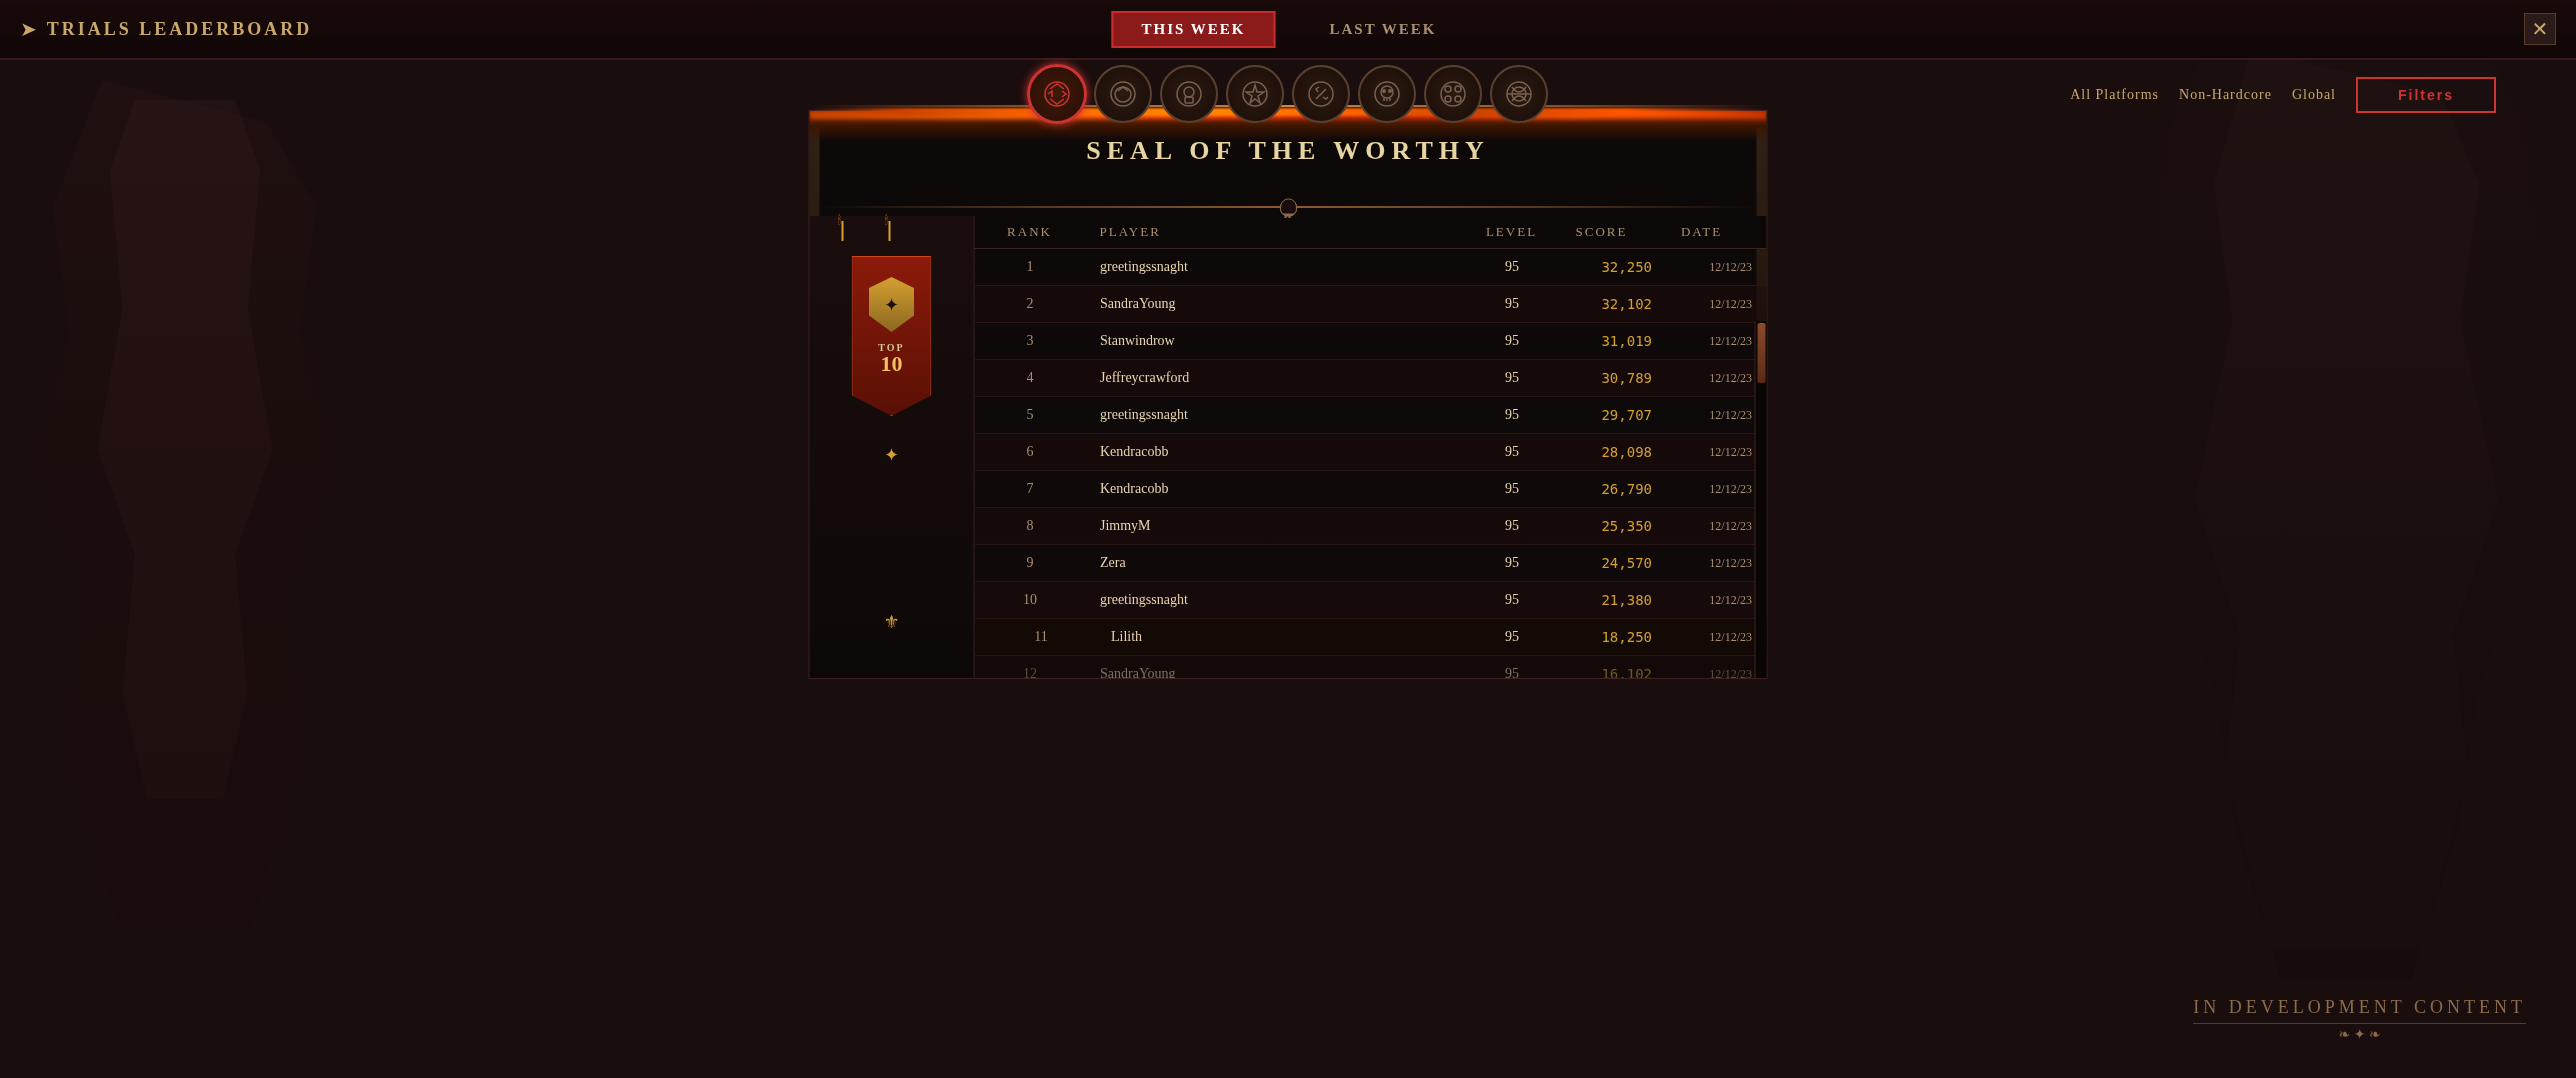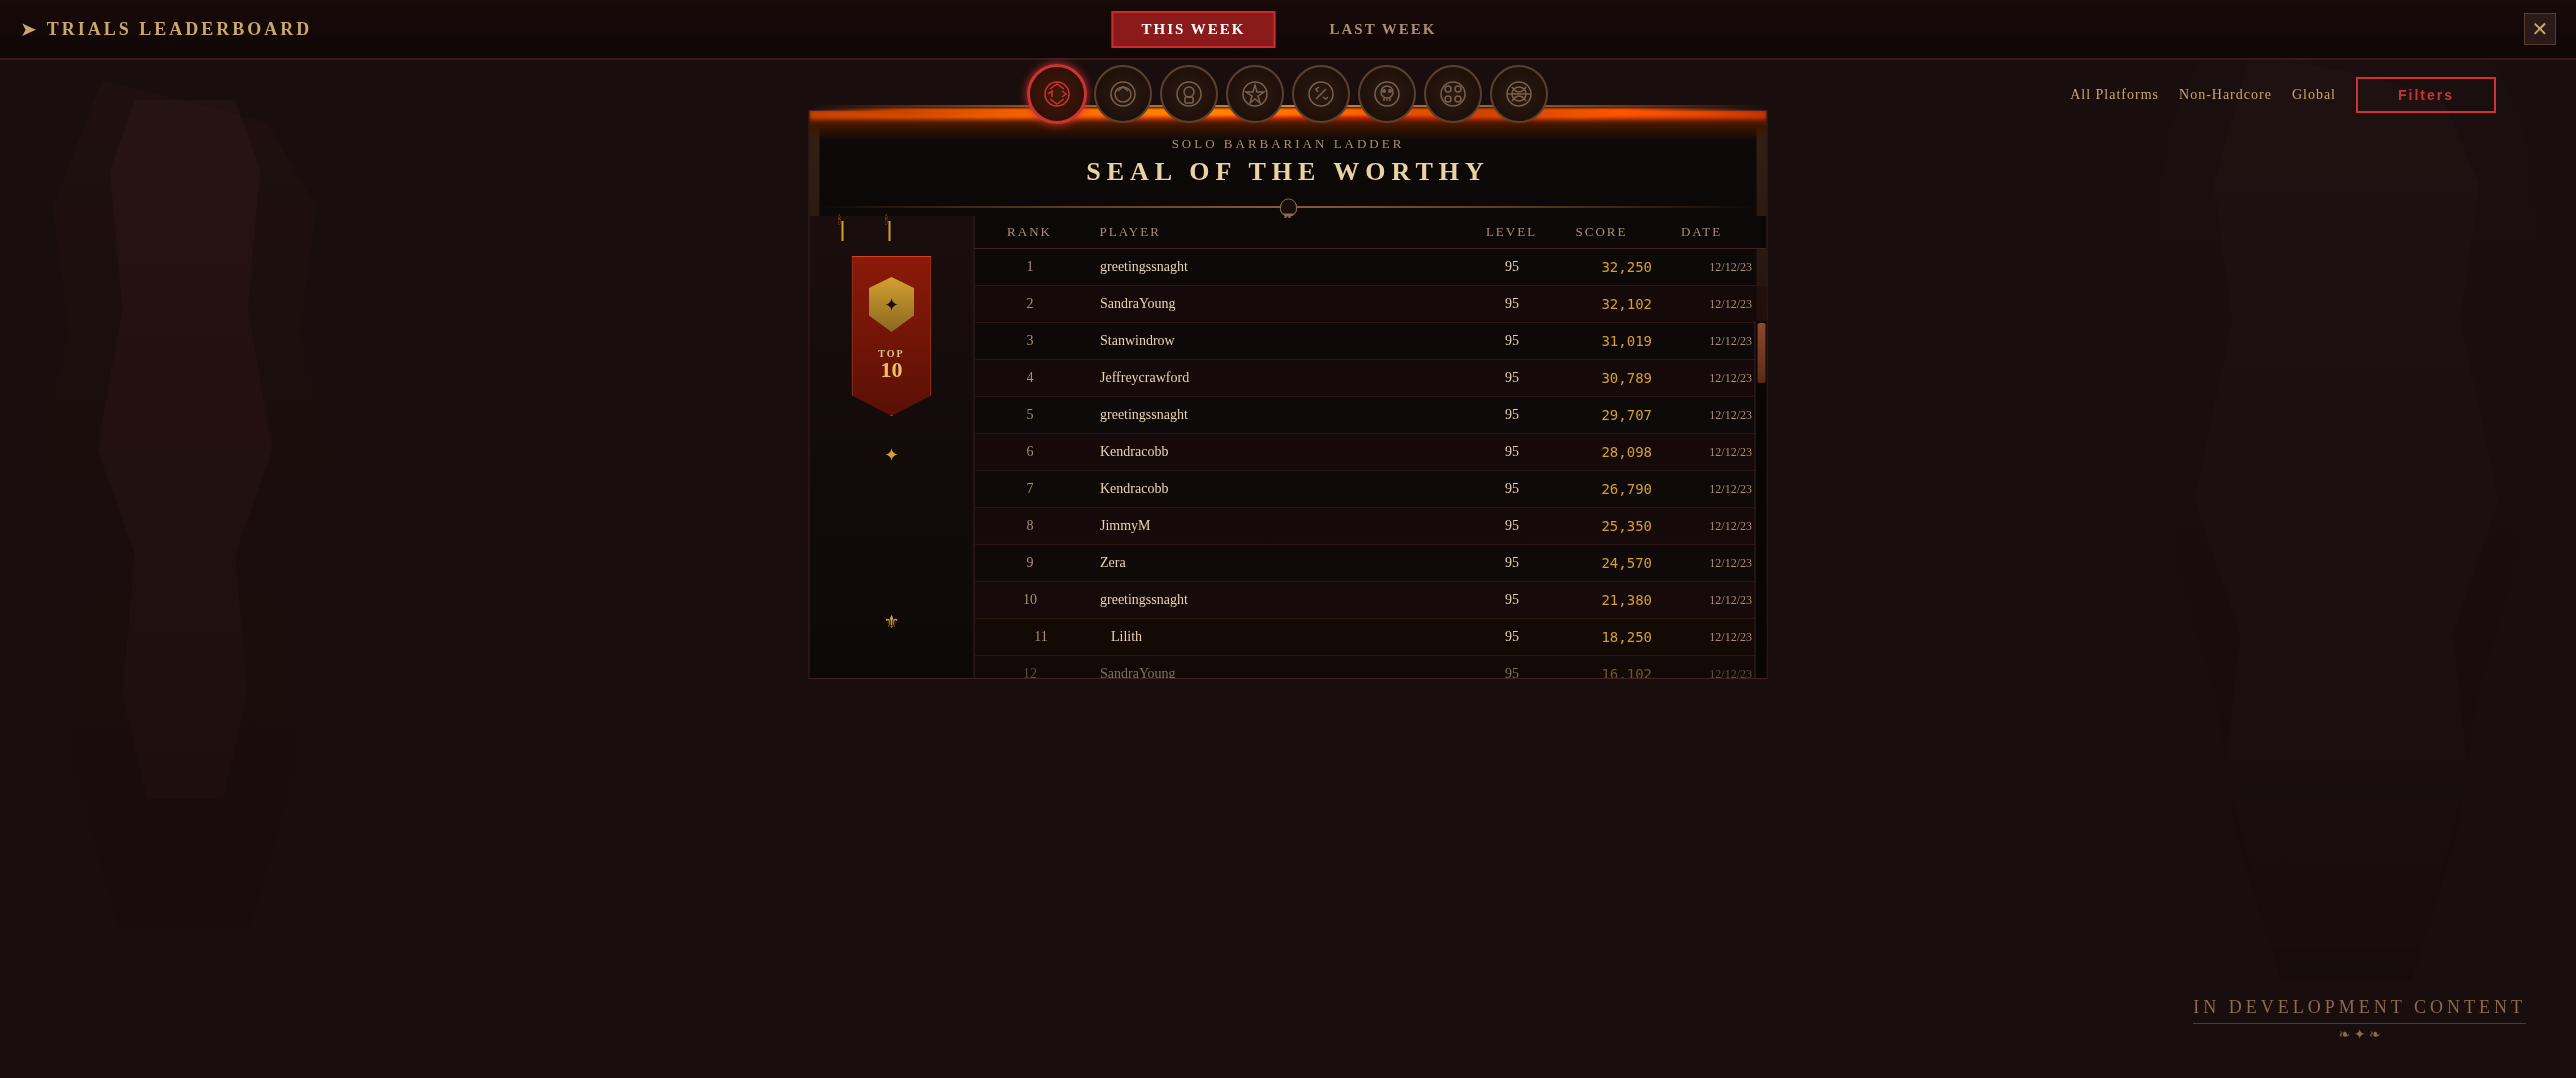--- a/index.html
+++ b/index.html
@@ -589,21 +589,20 @@
 
 <div class="panel-glow"></div>
 
 <div class="fire-line"></div>
 <div class="border-decor-line"></div>
 
 <div class="main-panel">
   <div class="panel-top-decoration"></div>
 
   <div class="panel-title-area">
-    <div class="panel-subtitle">SOLO BARBARIAN LADDER</div>
     <div class="panel-title">SEAL OF THE WORTHY</div>
   </div>
 
   <div class="panel-border-top"></div>
 
   <div class="skull-center">
     <svg width="32" height="32" viewBox="0 0 32 32">
       <circle cx="16" cy="14" r="8" fill="#1a0d0d" stroke="#8b6b4b" stroke-width="1.5"></circle>
       <circle cx="12" cy="13" r="2.5" fill="#8b6b4b"></circle>
       <circle cx="20" cy="13" r="2.5" fill="#8b6b4b"></circle>
@@ -625,21 +624,21 @@
             <div style="position:absolute;top:-8px;left:-4px;color:#ff8800;font-size:12px;">🕯</div>
           </div>
         </div>
 
         <div style="width:80px;height:160px;background:linear-gradient(180deg,#8b1a0a 0%,#5a1005 100%);margin:20px auto 0;position:relative;clip-path:polygon(0 0,100% 0,100% 87%,50% 100%,0 87%);border:1px solid #cc4420;">
 
           <div style="position:absolute;top:20px;left:50%;transform:translateX(-50%);width:45px;height:55px;background:linear-gradient(180deg,#d4a030 0%,#8b6820 100%);clip-path:polygon(50% 0%,100% 20%,100% 70%,50% 100%,0 70%,0 20%);display:flex;align-items:center;justify-content:center;">
             <div style="color:#1a0d0d;font-size:18px;">✦</div>
           </div>
 
-          <div style="position:absolute;top:91px;left:50%;transform:translateX(-50%);text-align:center;white-space:nowrap;">
+          <div style="position:absolute;top:85px;left:50%;transform:translateX(-50%);text-align:center;white-space:nowrap;">
             <div style="color:#d4c890;font-size:10px;letter-spacing:2px;font-weight:bold;">TOP</div>
             <div style="color:#f0c060;font-size:22px;font-weight:bold;line-height:1;">10</div>
           </div>
         </div>
 
         <div style="position:absolute;bottom:-30px;left:50%;transform:translateX(-50%);text-align:center;color:#d4a030;font-size:18px;">✦</div>
       </div>
 
       <div style="position:absolute;bottom:45px;left:50%;transform:translateX(-50%);text-align:center;">
         <div style="color:#d4a030;font-size:18px;">⚜</div>

